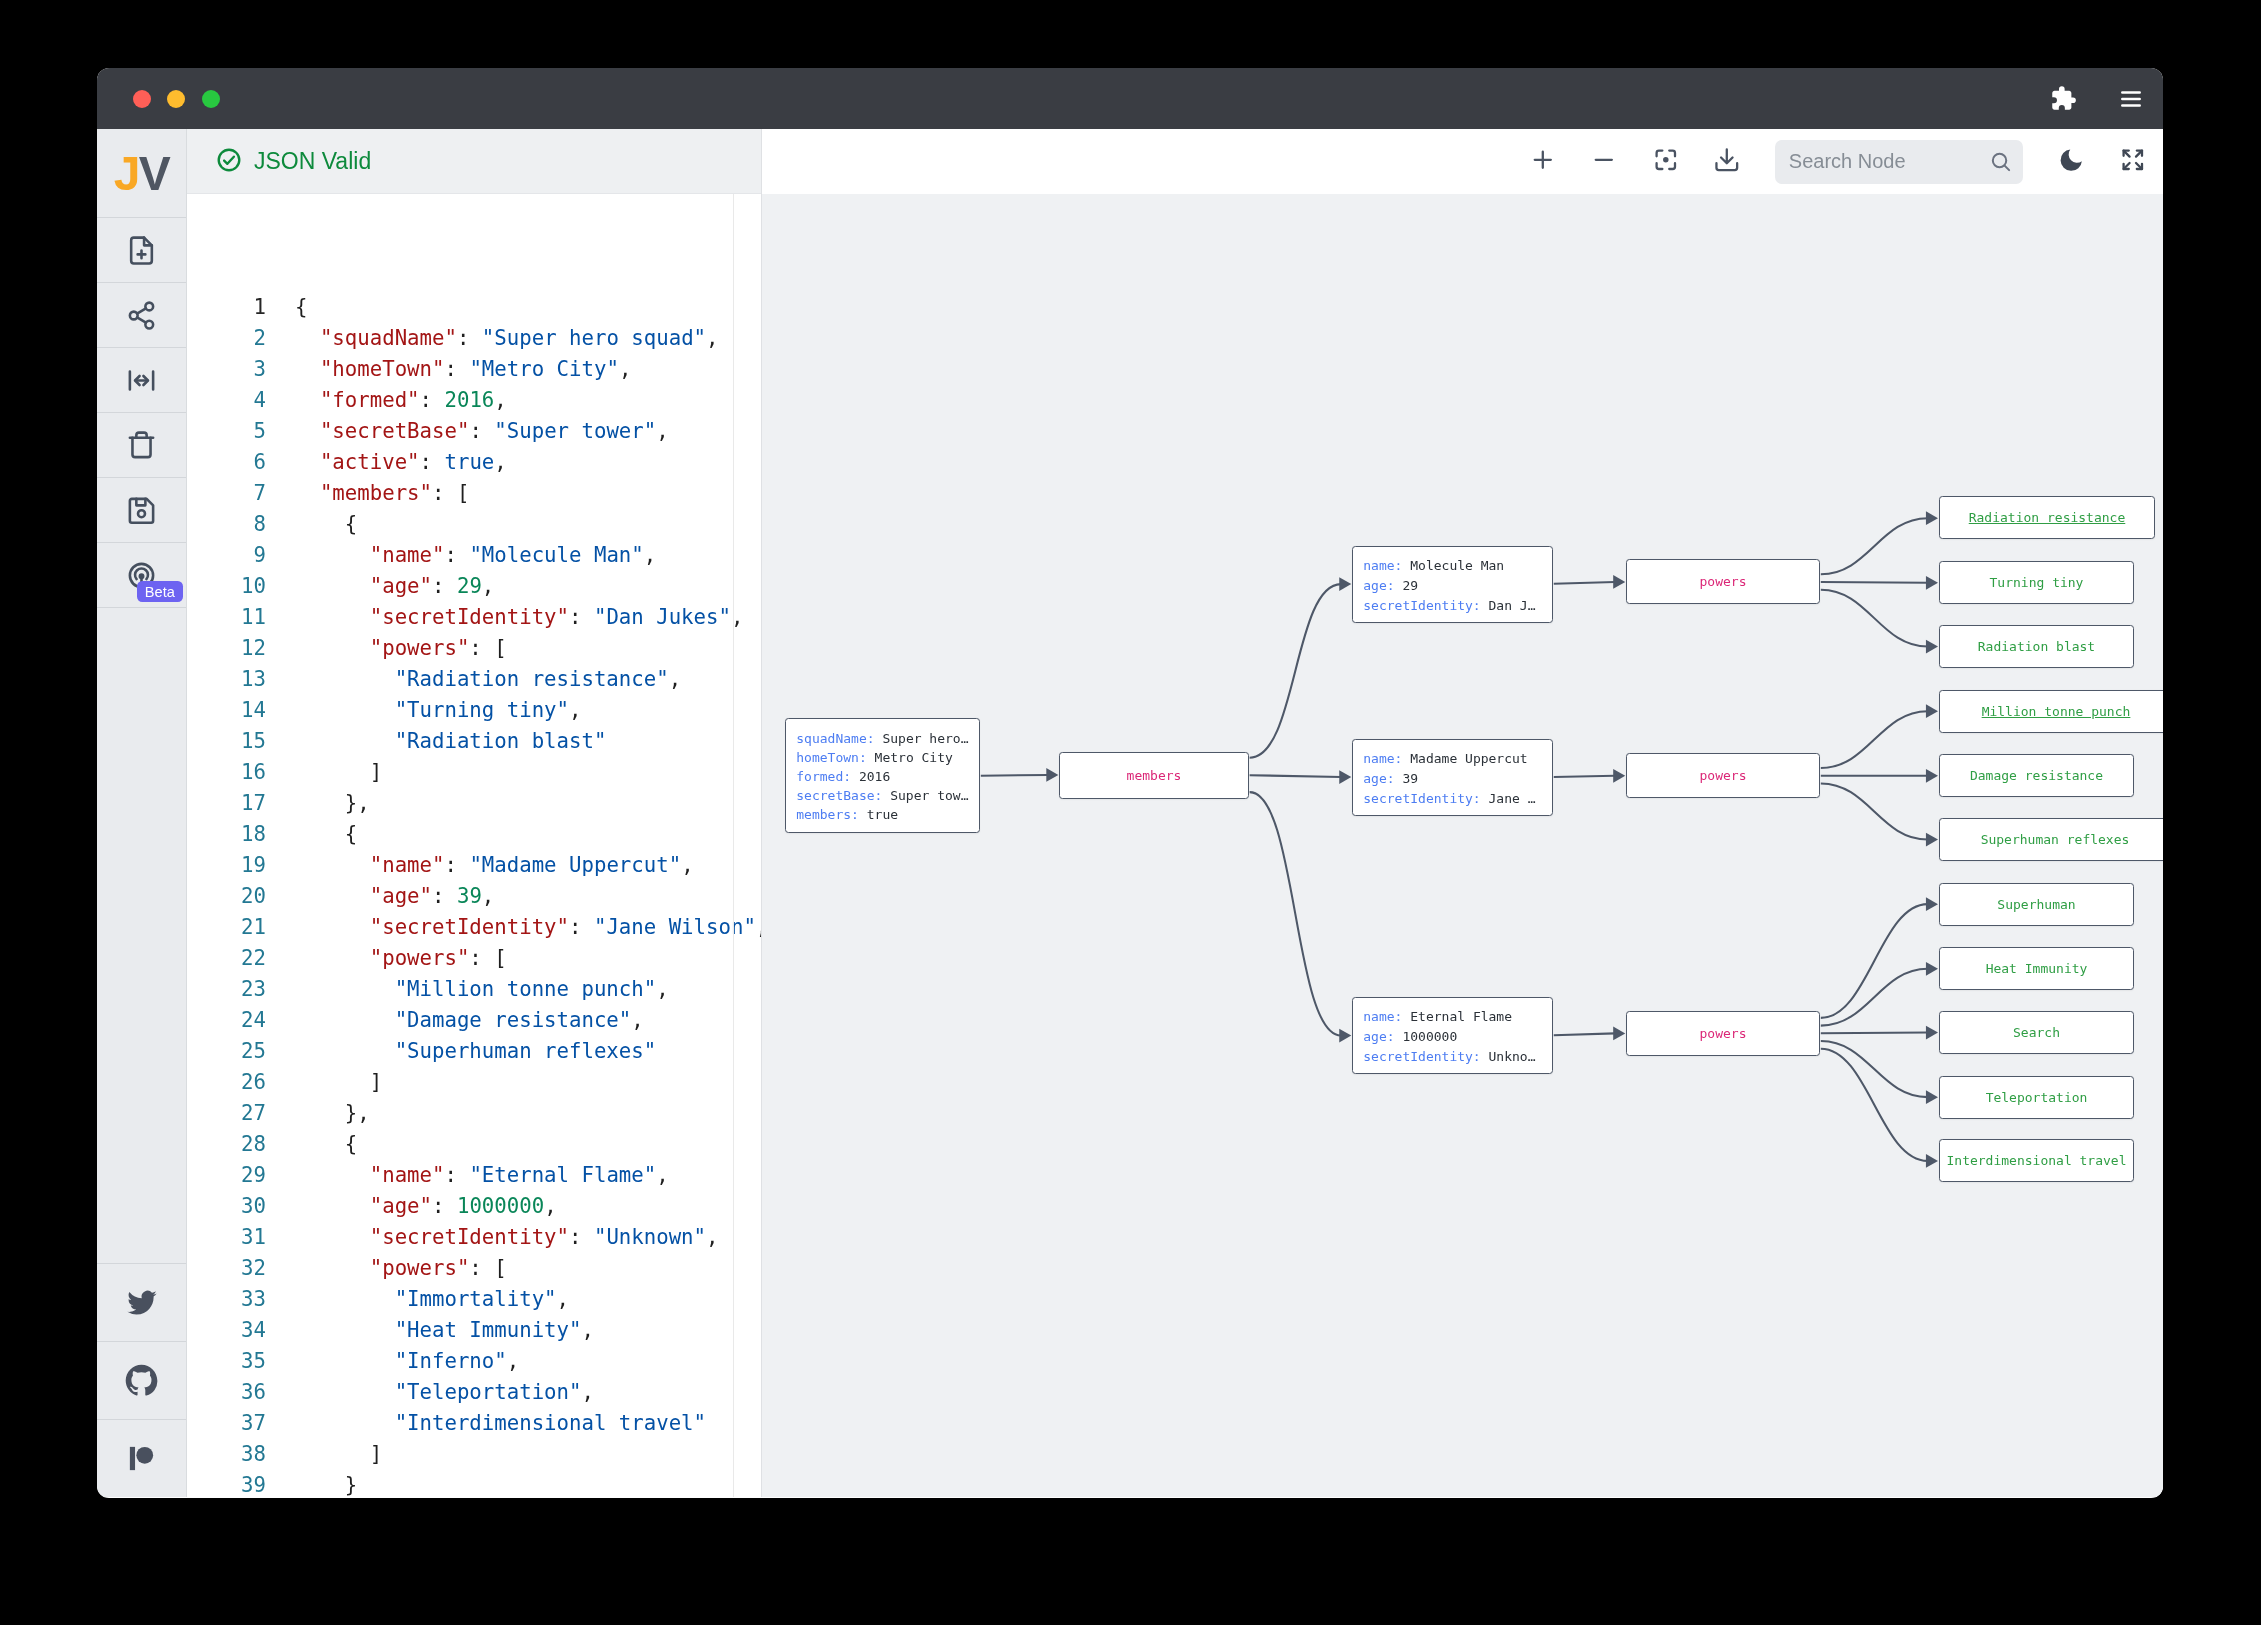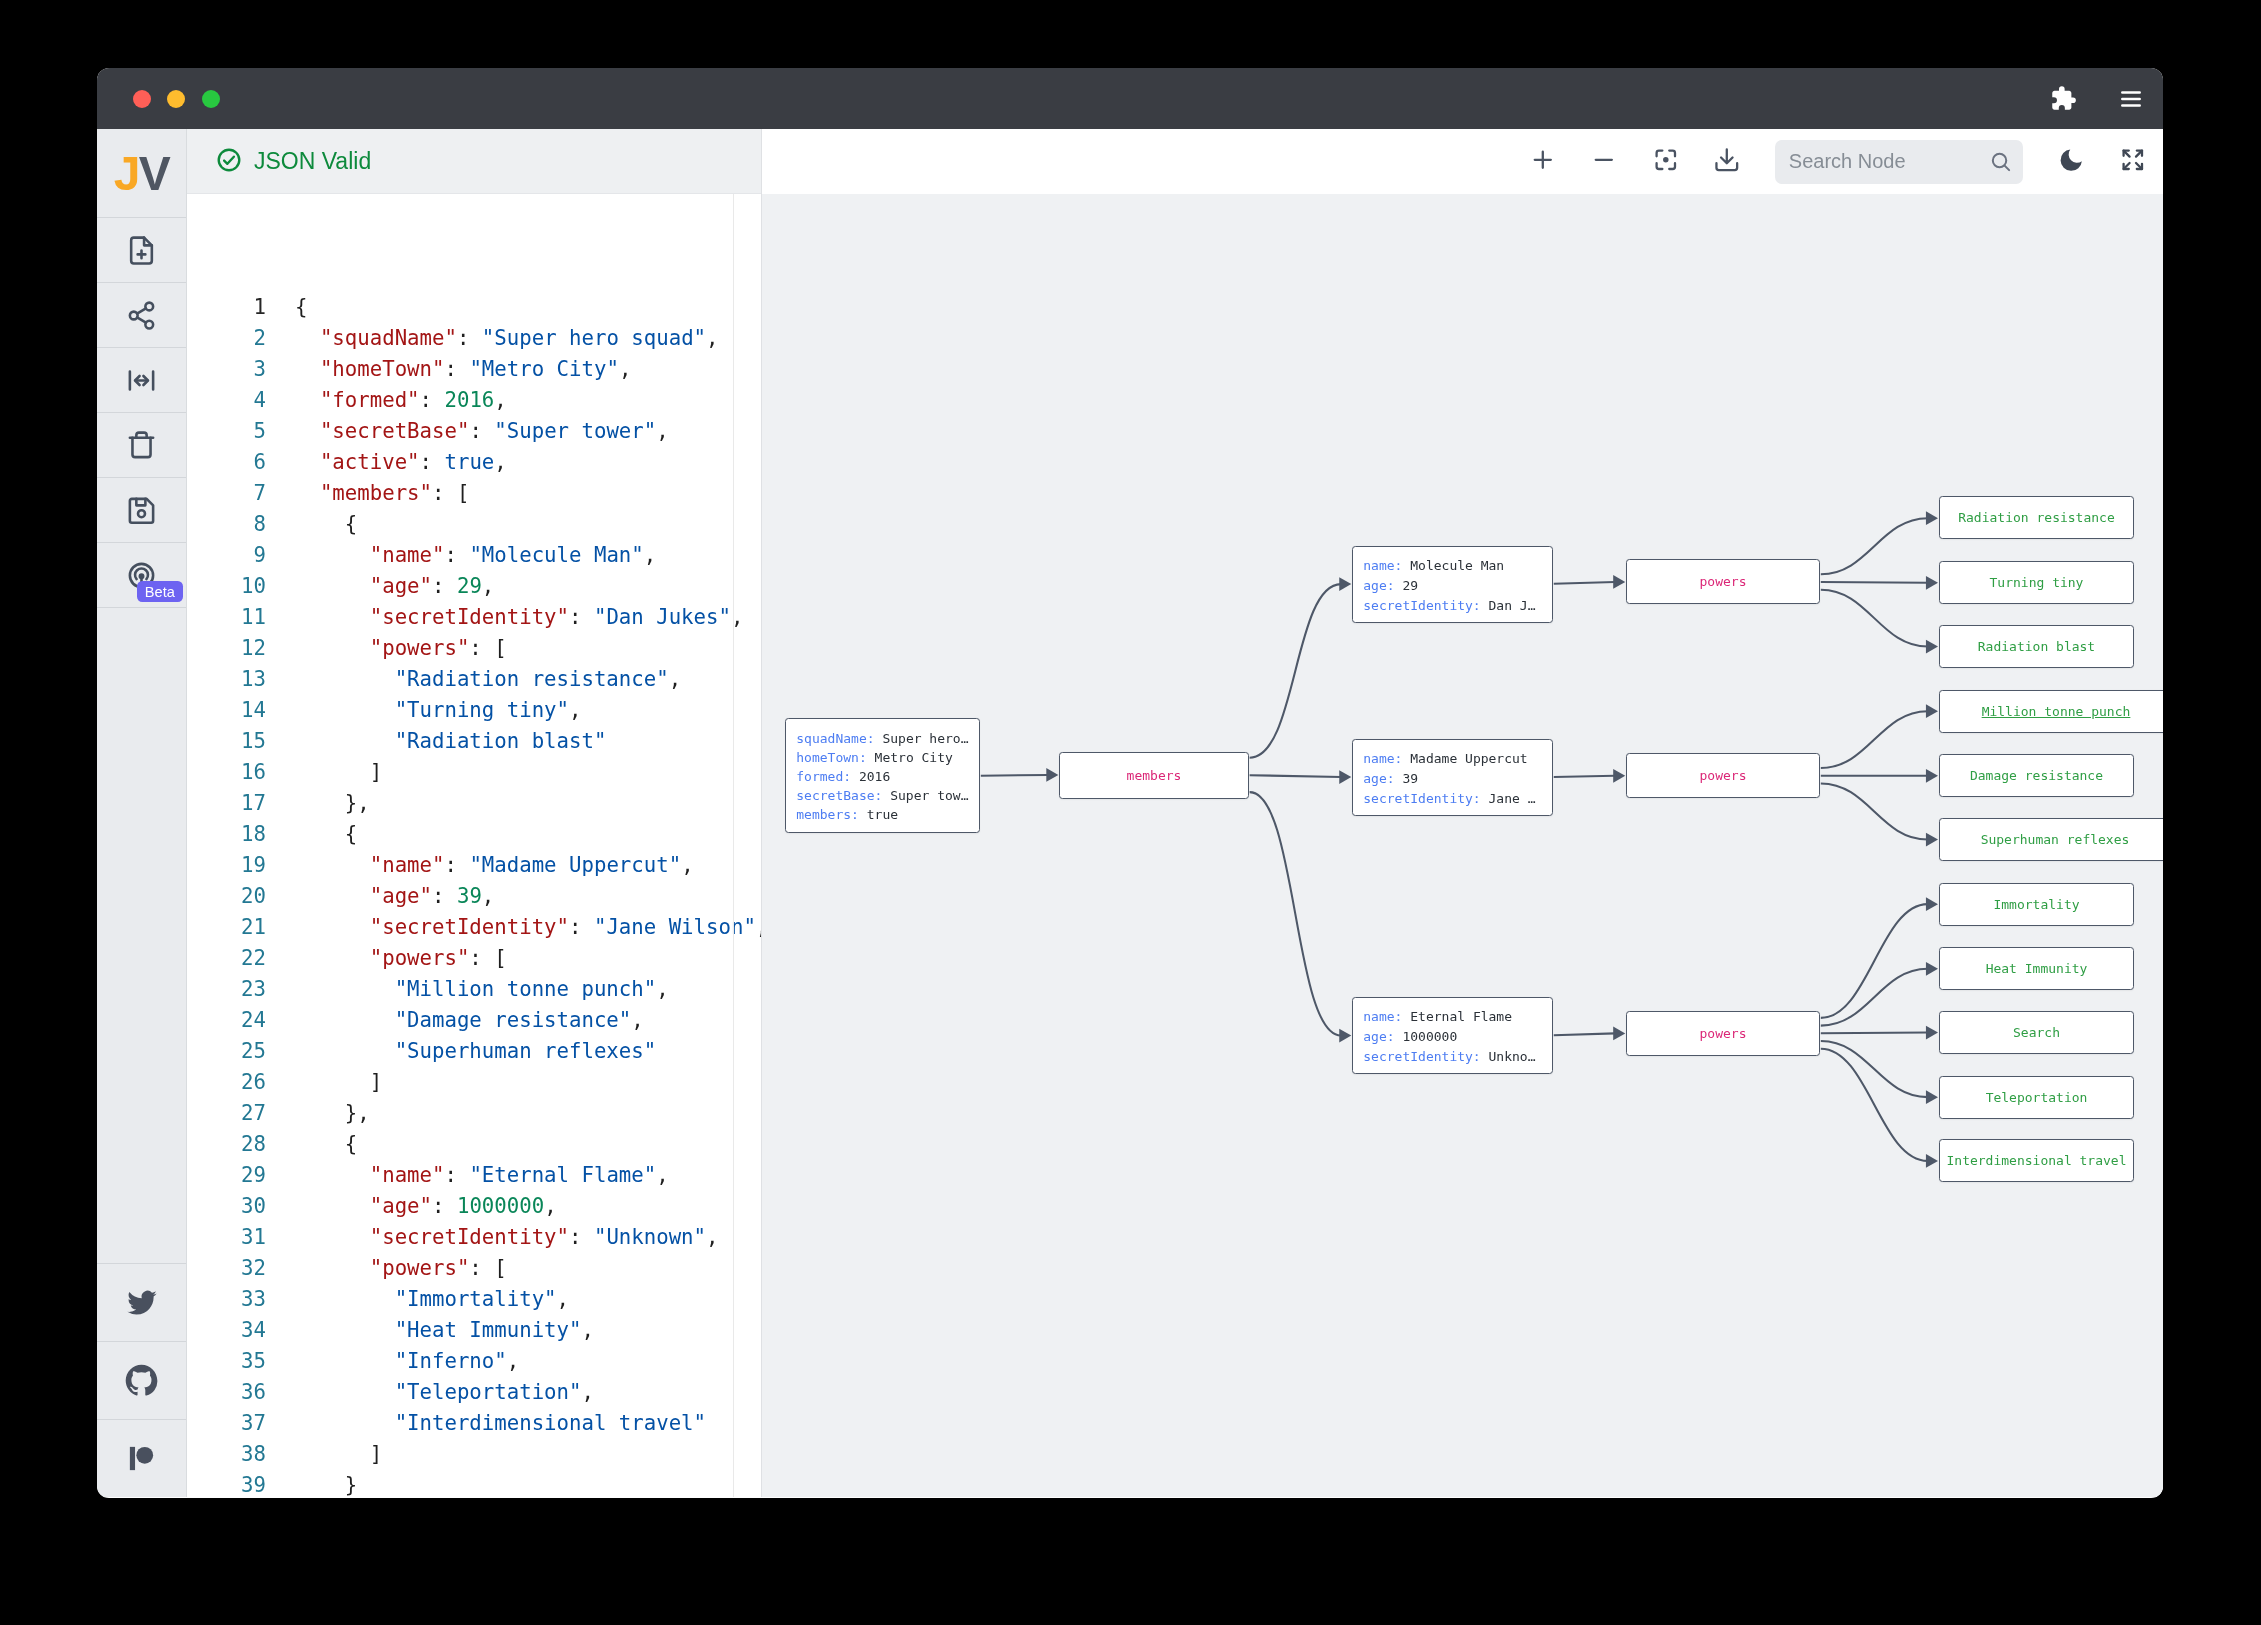--- a/index.html
+++ b/index.html
@@ -305,21 +305,21 @@
             <span>members</span>
           </div>
           <div class="gnode obj obj3" style="left: 590px; top: 352px; width: 201px; height: 77px;">
             <div class="row"><span class="nk">name:</span><span class="nv"> Molecule Man</span></div>
             <div class="row"><span class="nk">age:</span><span class="nv"> 29</span></div>
             <div class="row"><span class="nk">secretIdentity:</span><span class="nv"> Dan J…</span></div>
           </div>
           <div class="gnode center parent" style="left: 864px; top: 365px; width: 194px; height: 45px;">
             <span>powers</span>
           </div>
-          <div class="gnode center leaf" style="left: 1177px; top: 302px; width: 195px; height: 43px;">
+          <div class="gnode center leaf" style="left: 1177px; top: 302px; width: 216px; height: 43px; text-decoration: underline;">
             <span>Radiation resistance</span>
           </div>
           <div class="gnode center leaf" style="left: 1177px; top: 367px; width: 195px; height: 43px;">
             <span>Turning tiny</span>
           </div>
           <div class="gnode center leaf" style="left: 1177px; top: 431px; width: 195px; height: 43px;">
             <span>Radiation blast</span>
           </div>
           <div class="gnode obj obj3" style="left: 590px; top: 545px; width: 201px; height: 77px;">
             <div class="row"><span class="nk">name:</span><span class="nv"> Madame Uppercut</span></div>
@@ -340,21 +340,21 @@
           </div>
           <div class="gnode obj obj3" style="left: 590px; top: 803px; width: 201px; height: 77px;">
             <div class="row"><span class="nk">name:</span><span class="nv"> Eternal Flame</span></div>
             <div class="row"><span class="nk">age:</span><span class="nv"> 1000000</span></div>
             <div class="row"><span class="nk">secretIdentity:</span><span class="nv"> Unkno…</span></div>
           </div>
           <div class="gnode center parent" style="left: 864px; top: 817px; width: 194px; height: 45px;">
             <span>powers</span>
           </div>
           <div class="gnode center leaf" style="left: 1177px; top: 689px; width: 195px; height: 43px;">
-            <span>Immortality</span>
+            <span>Superhuman</span>
           </div>
           <div class="gnode center leaf" style="left: 1177px; top: 753px; width: 195px; height: 43px;">
             <span>Heat Immunity</span>
           </div>
           <div class="gnode center leaf" style="left: 1177px; top: 817px; width: 195px; height: 43px;">
             <span>Search</span>
           </div>
           <div class="gnode center leaf" style="left: 1177px; top: 882px; width: 195px; height: 43px;">
             <span>Teleportation</span>
           </div>

